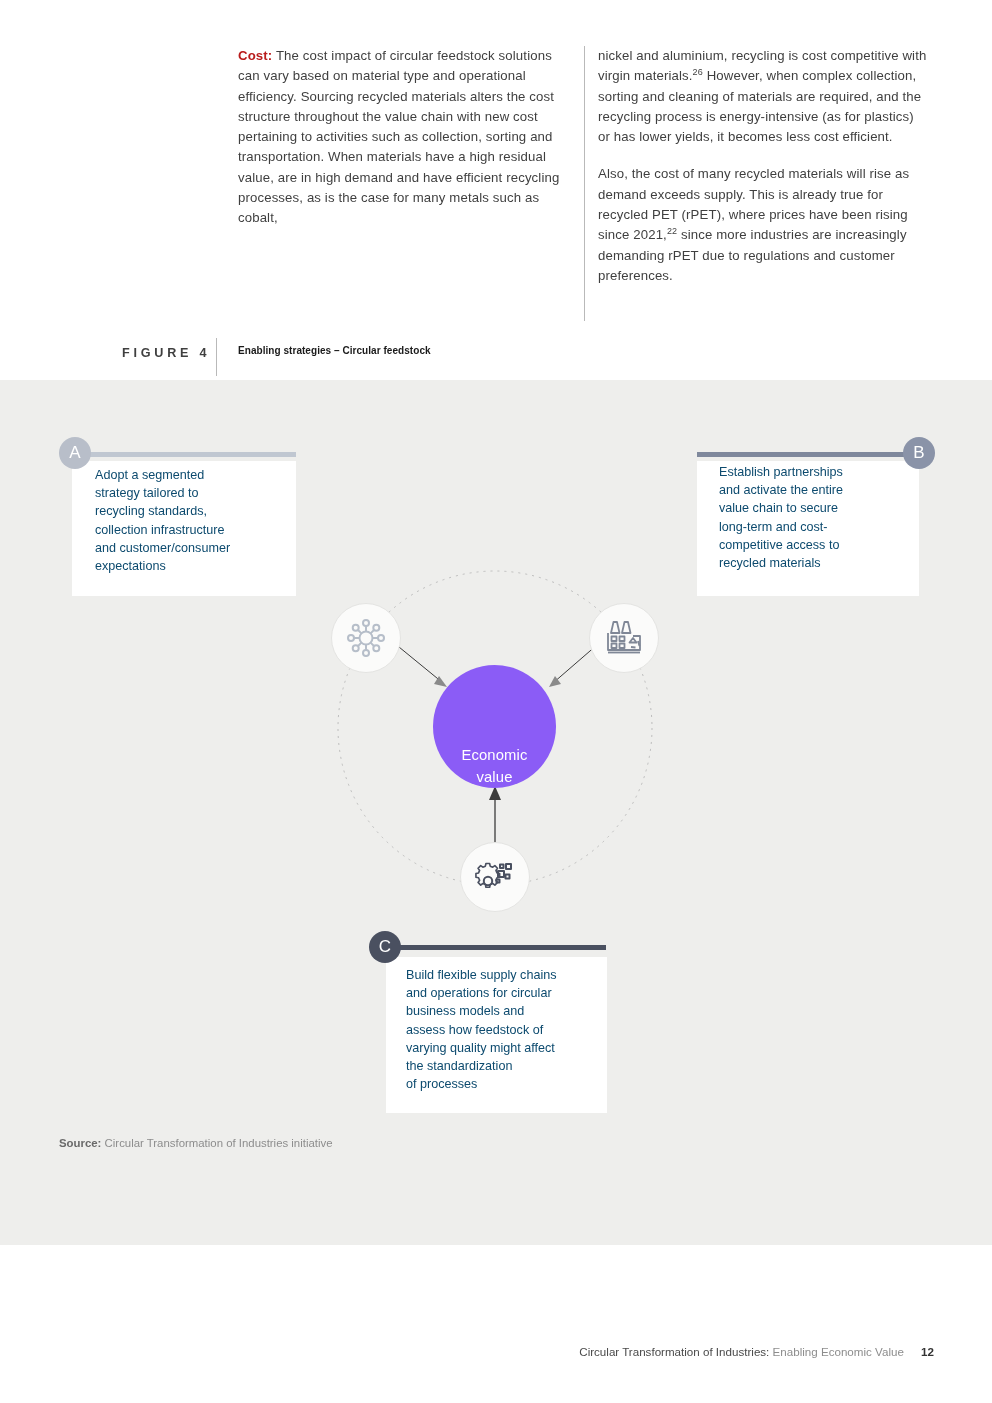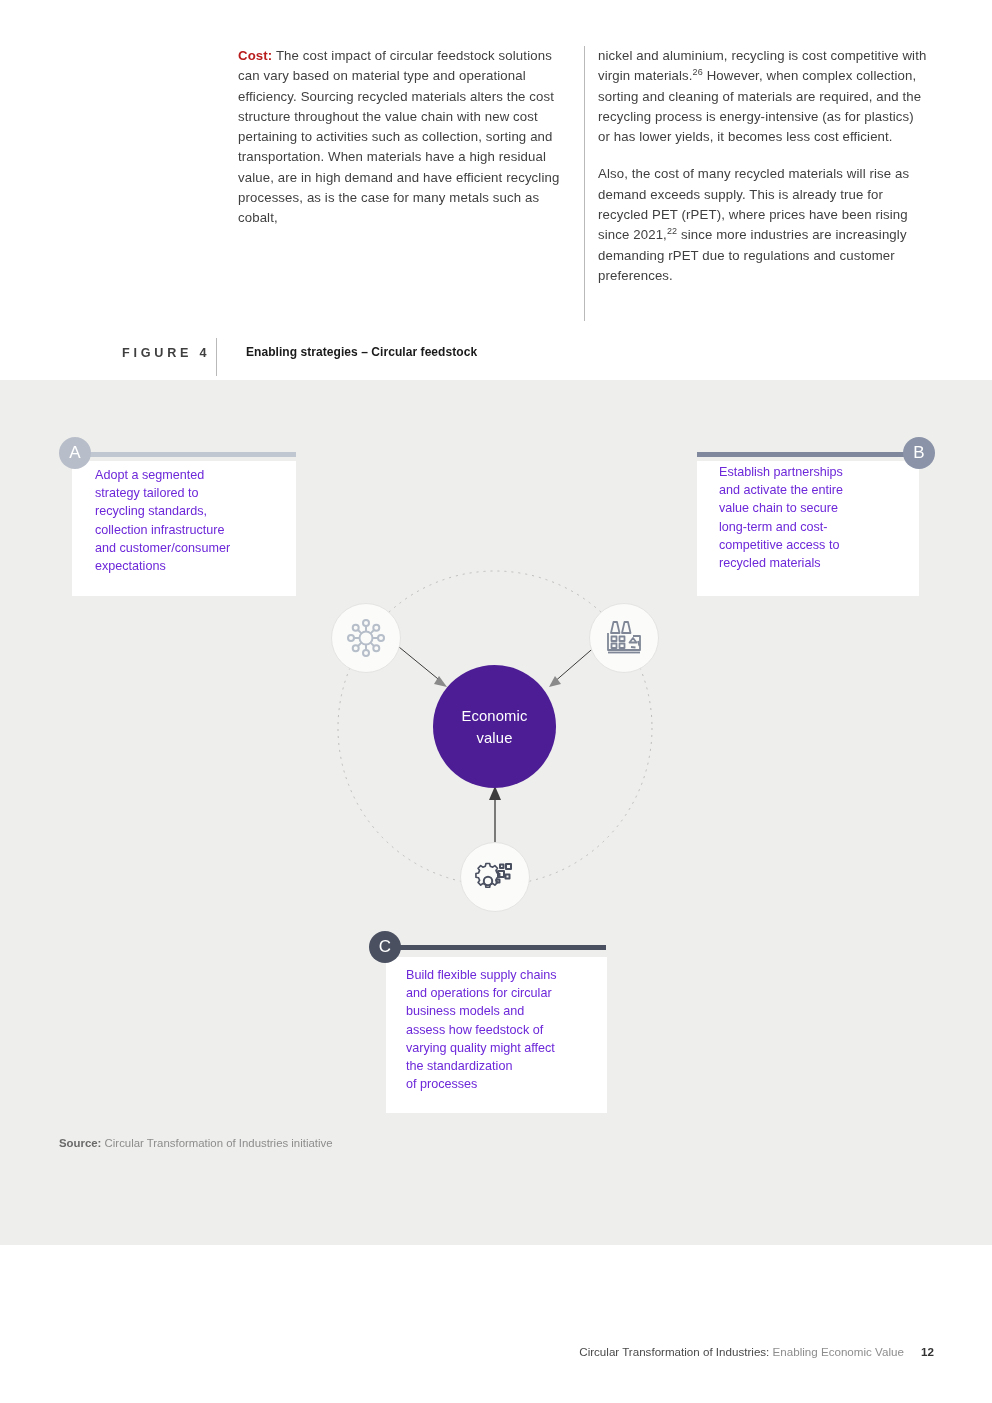--- a/index.html
+++ b/index.html
@@ -70,25 +70,24 @@
     left: 216px;
     top: 0px;
     width: 1px;
     height: 38px;
     background: #b9b9b9;
   }
   .figure-title {
     position: absolute;
     left: 238px;
     top: 7px;
-    font-size: 12px;
+    font-size: 10px;
     font-weight: bold;
     color: #1a1a1a;
     letter-spacing: 0.005em;
-    margin-left: 8px;
   }
 
   
   .figure-panel {
     position: absolute;
     left: 0;
     top: 380px;
     width: 992px;
     height: 865px;
     background: #eeeeec;
@@ -112,21 +111,21 @@
     font-size: 17px;
     line-height: 32px;
     text-align: center;
     font-weight: 400;
     letter-spacing: 0.02em;
   }
   .callout-text {
     position: absolute;
     font-size: 12.6px;
     line-height: 18.2px;
-    color: #6d28d9;
+    color: #0c4a6e;
     white-space: pre-line;
   }
 
   
   .card-a       { left: 72px;  top: 461px; width: 224px; height: 135px; }
   .rule-a       { left: 88px;  top: 452px; width: 208px; background: #c0c7d1; }
   .badge-a      { left: 59px;  top: 437px; background: #b8bec9; }
   .text-a       { left: 95px;  top: 466px; width: 200px; }
 
   
@@ -237,21 +236,21 @@
   <line x1="73" y1="90" x2="128" y2="135" stroke="#3c3c3c" stroke-width="1"></line>
   <polygon points="132,139 119,136 124,128" fill="#8a8a8a"></polygon>
 
   <line x1="290" y1="90" x2="238" y2="135" stroke="#3c3c3c" stroke-width="1"></line>
   <polygon points="234,139 240,128 246,136" fill="#8a8a8a"></polygon>
 
   <line x1="180" y1="300" x2="180" y2="246" stroke="#3c3c3c" stroke-width="1.3"></line>
   <polygon points="180,238 186,252 174,252" fill="#3c3c3c"></polygon>
 </svg>
 
-<div class="hub" style="background: #4c1d95;">
+<div class="hub" style="background: #8b5cf6; align-items: flex-end;">
   <div class="hub-label">Economic
 value</div>
 </div>
 
 <div class="node-circle node-tl">
   <svg width="44" height="44" viewBox="0 0 44 44">
     <g stroke="#b6bec9" stroke-width="2" fill="none">
       <circle cx="22" cy="22" r="6.5"></circle>
 
       <line x1="22" y1="15.5" x2="22" y2="10"></line>

